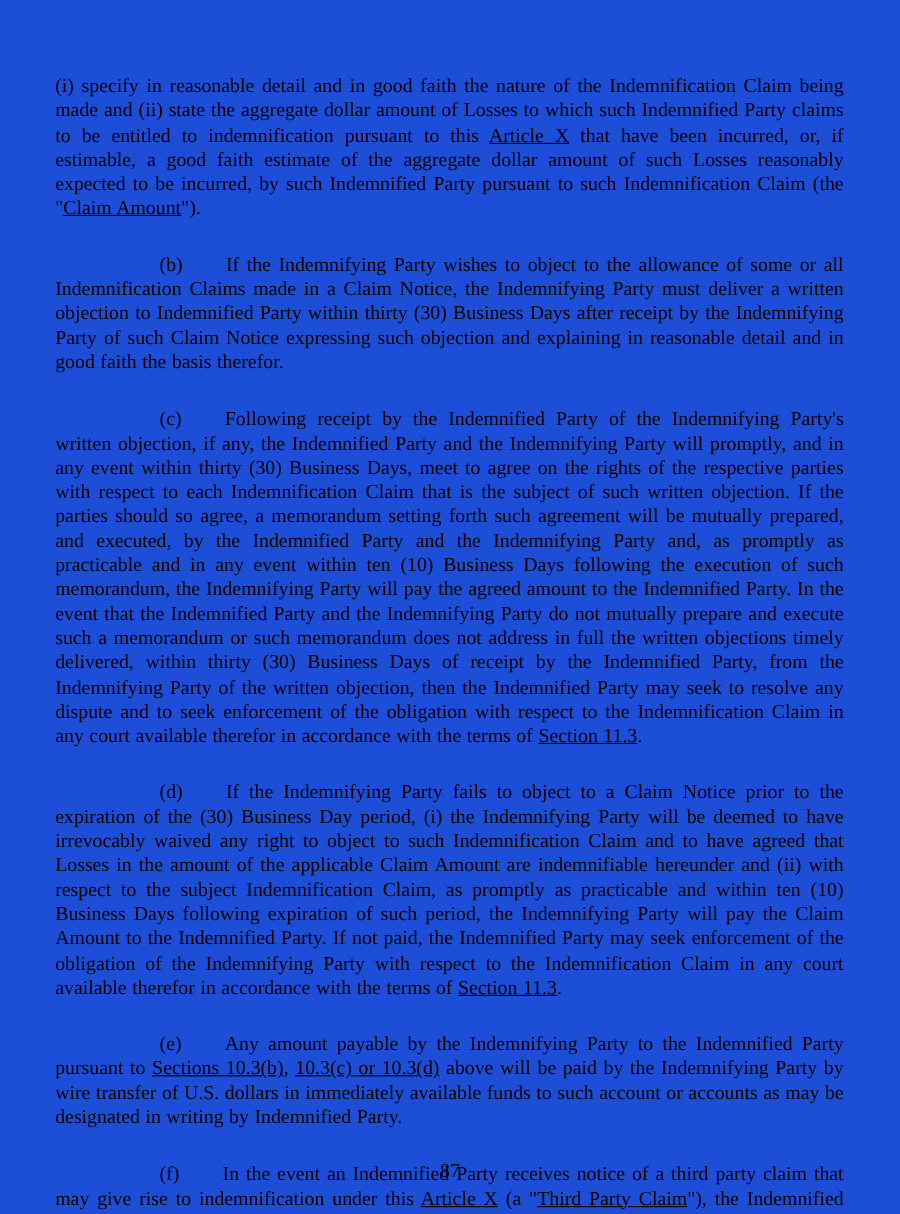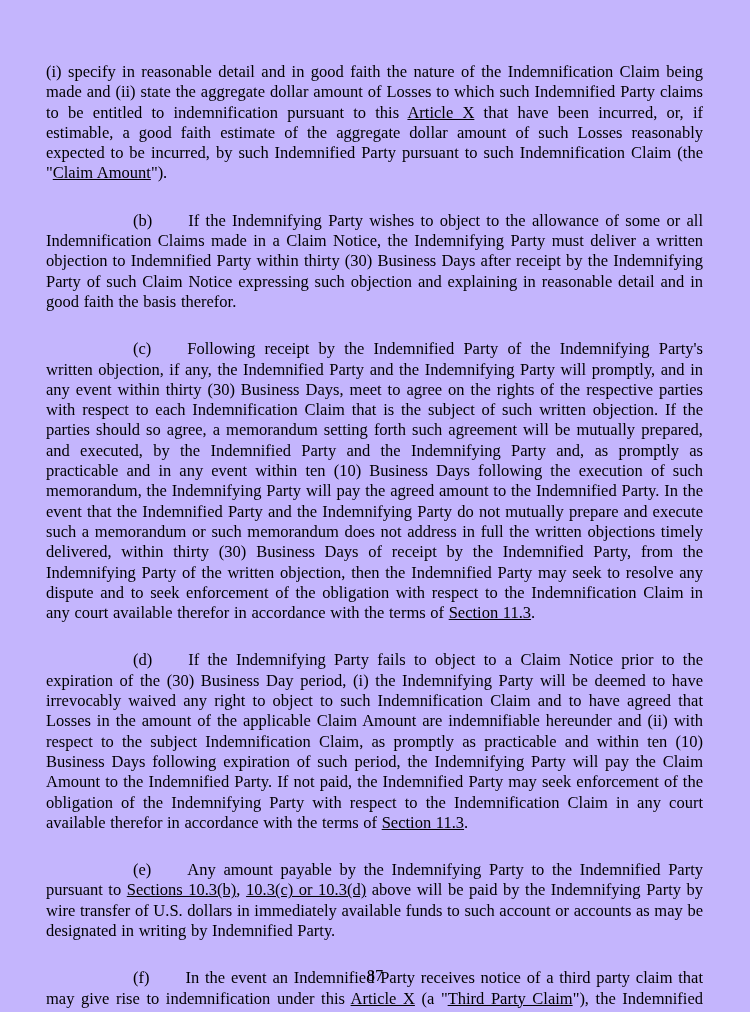--- a/index.html
+++ b/index.html
@@ -4,21 +4,21 @@
 <style>
   html, body {
     margin: 0;
     padding: 0;
     background: #ffffff;
   }
   .doc {
     position: relative;
     width: 750px;
     height: 1012px;
-    background: #c4b5fd;
+    background: #1d4ed8;
     color: #000000;
     font-family: "Liberation Serif", "DejaVu Serif", serif;
     overflow: hidden;
   }
   .content {
     padding: 62px 47px 0 46px;
   }
   p.para {
     margin: 0 0 11px 0;
     text-align: justify;

